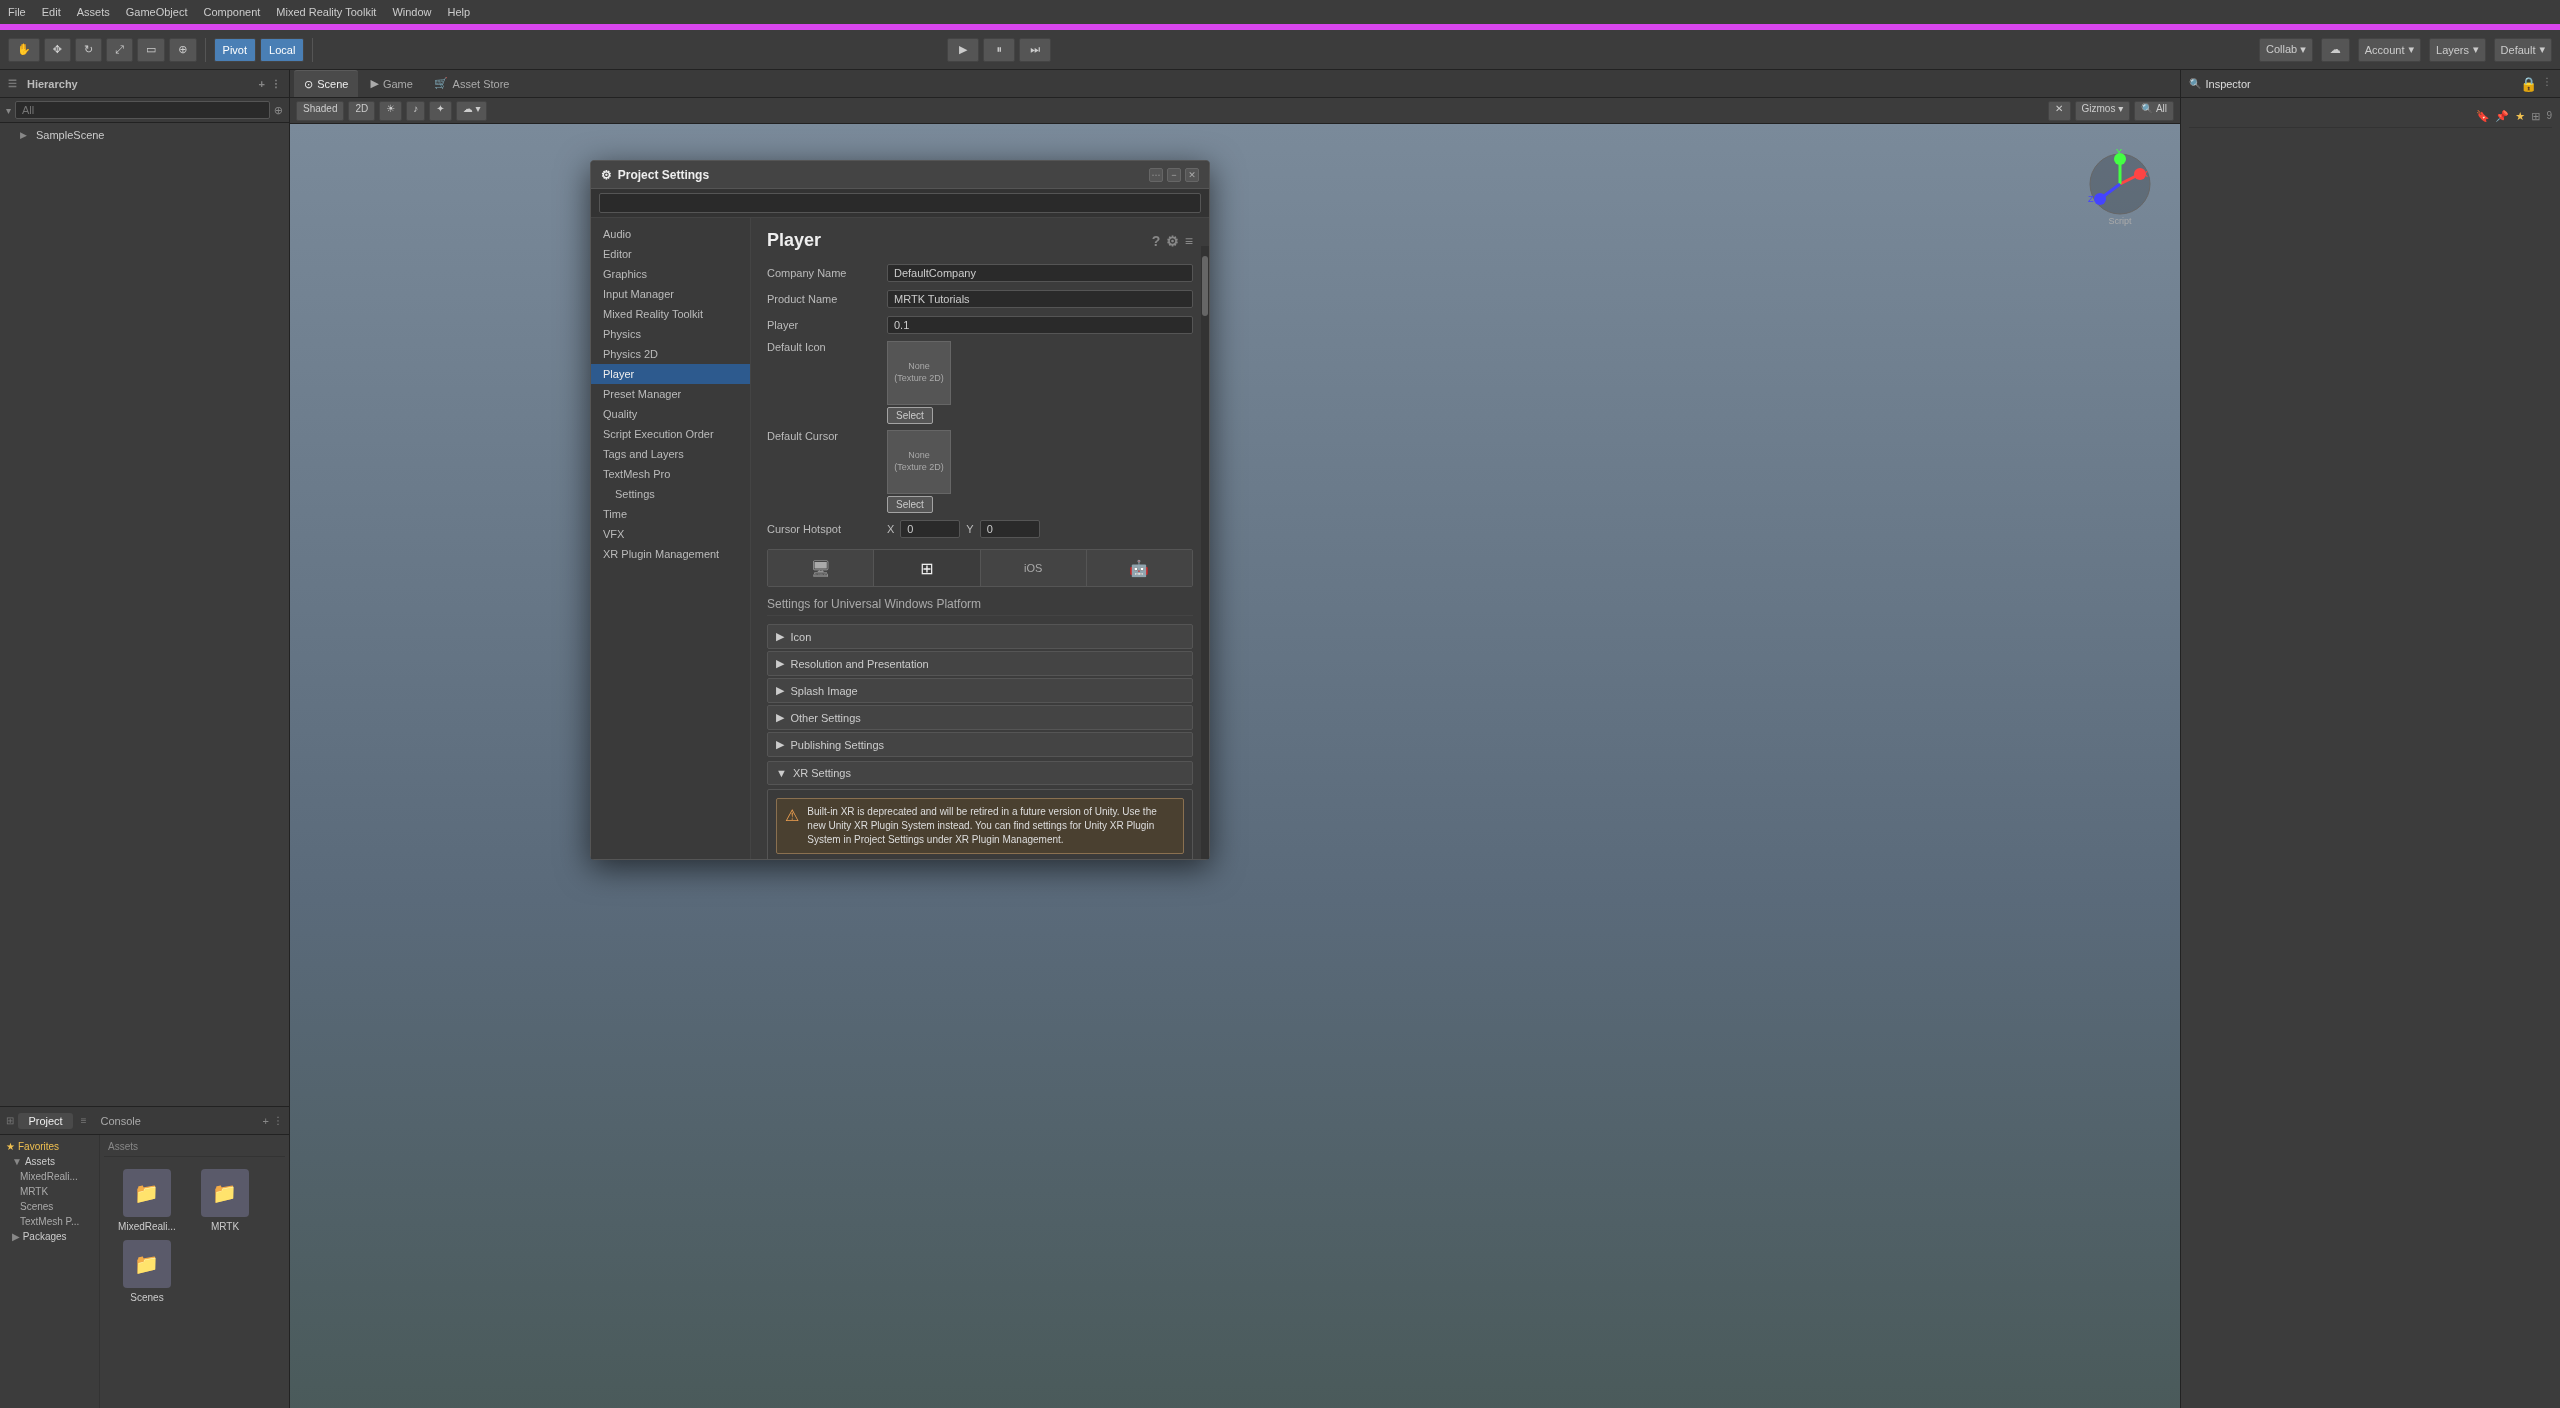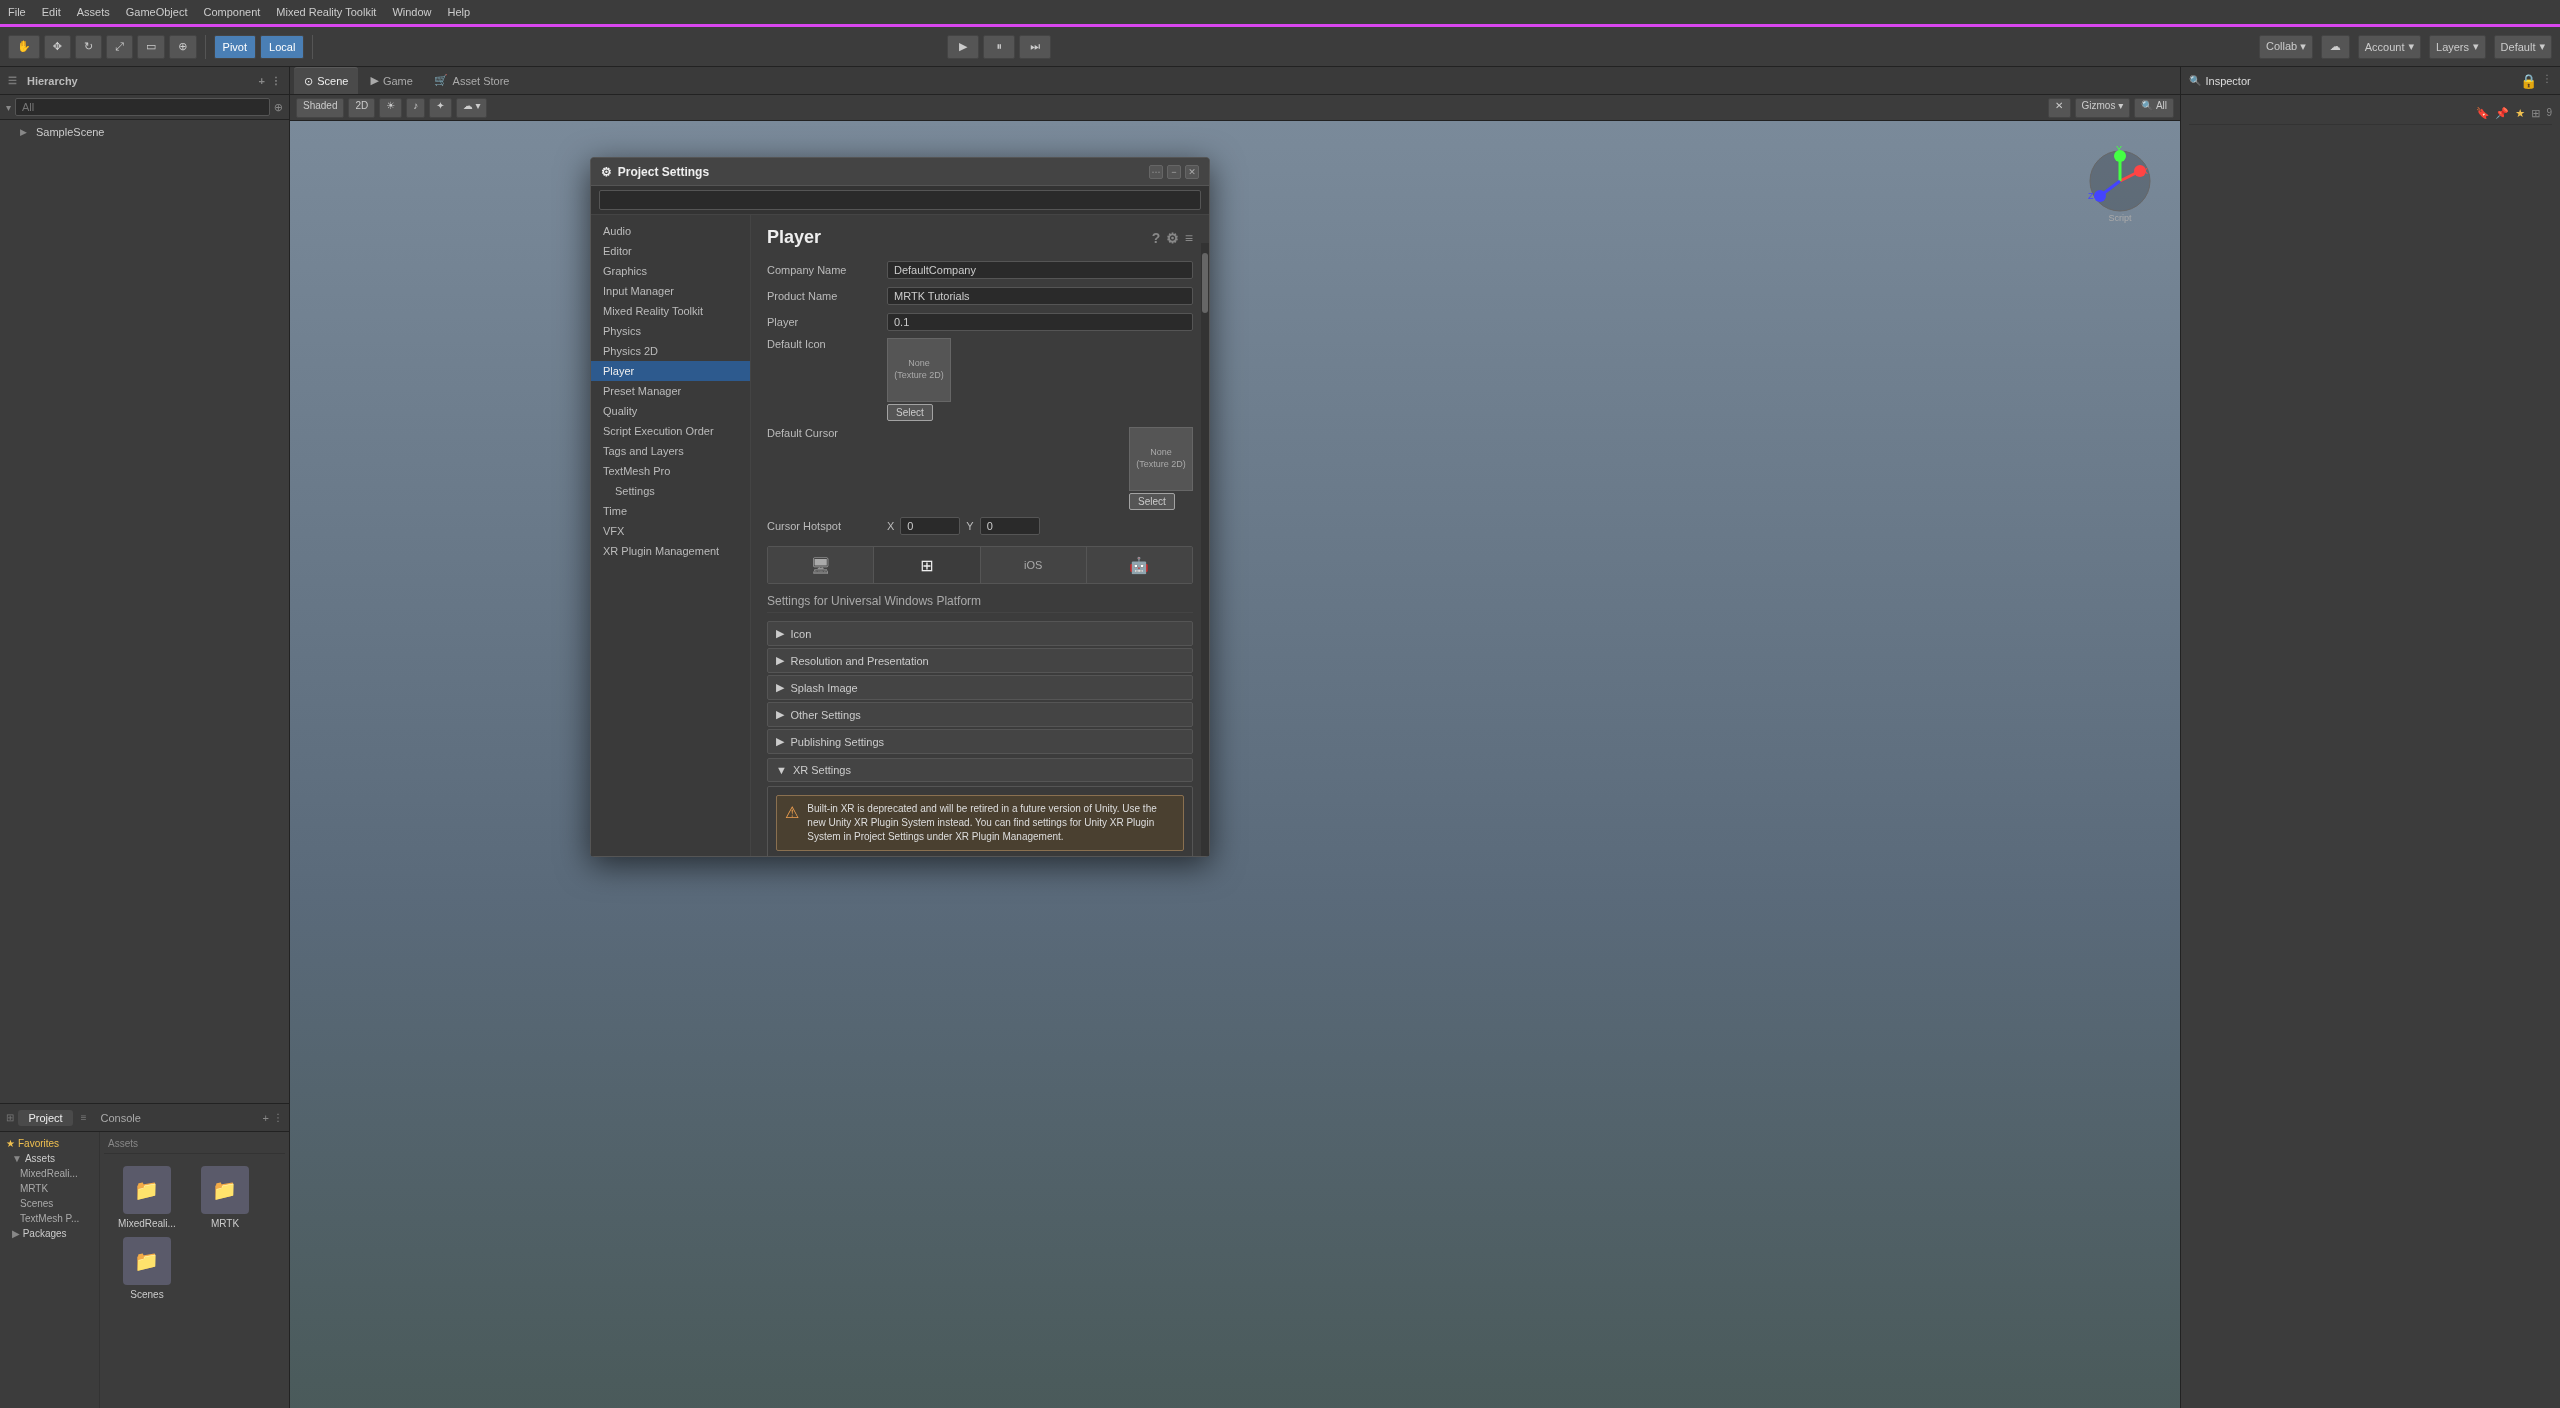--- a/index.html
+++ b/index.html
@@ -15,21 +15,21 @@
     }
 
     
     .menu-bar {
       display: flex;
       align-items: center;
       background: #3c3c3c;
       height: 22px;
       padding: 12px 8px;
       gap: 16px;
-      border-bottom: 3px solid #d946ef;
+      border-bottom: 6px solid #d946ef;
     }
     .menu-item {
       color: #ccc;
       font-size: 11px;
       cursor: pointer;
     }
 
     
     .toolbar {
       display: flex;
@@ -826,21 +826,21 @@
           <div class="field-row" style="align-items: flex-start; margin-top: 4px;">
             <span class="field-label">Default Icon</span>
             <div>
               <div class="icon-preview">
                 <span style="font-size:9px; text-align:center; line-height:1.3;">None<br>(Texture 2D)</span>
               </div>
               <button class="select-btn">Select</button>
             </div>
           </div>
 
-          <div class="field-row" style="align-items: flex-start; margin-top: 4px; justify-content: space-between;">
+          <div class="field-row" style="align-items: flex-start; margin-top: 4px;">
             <span class="field-label">Default Cursor</span>
             <div>
               <div class="icon-preview">
                 <span style="font-size:9px; text-align:center; line-height:1.3;">None<br>(Texture 2D)</span>
               </div>
               <button class="select-btn">Select</button>
             </div>
           </div>
 
           <div class="field-row" style="margin-top: 4px;">

